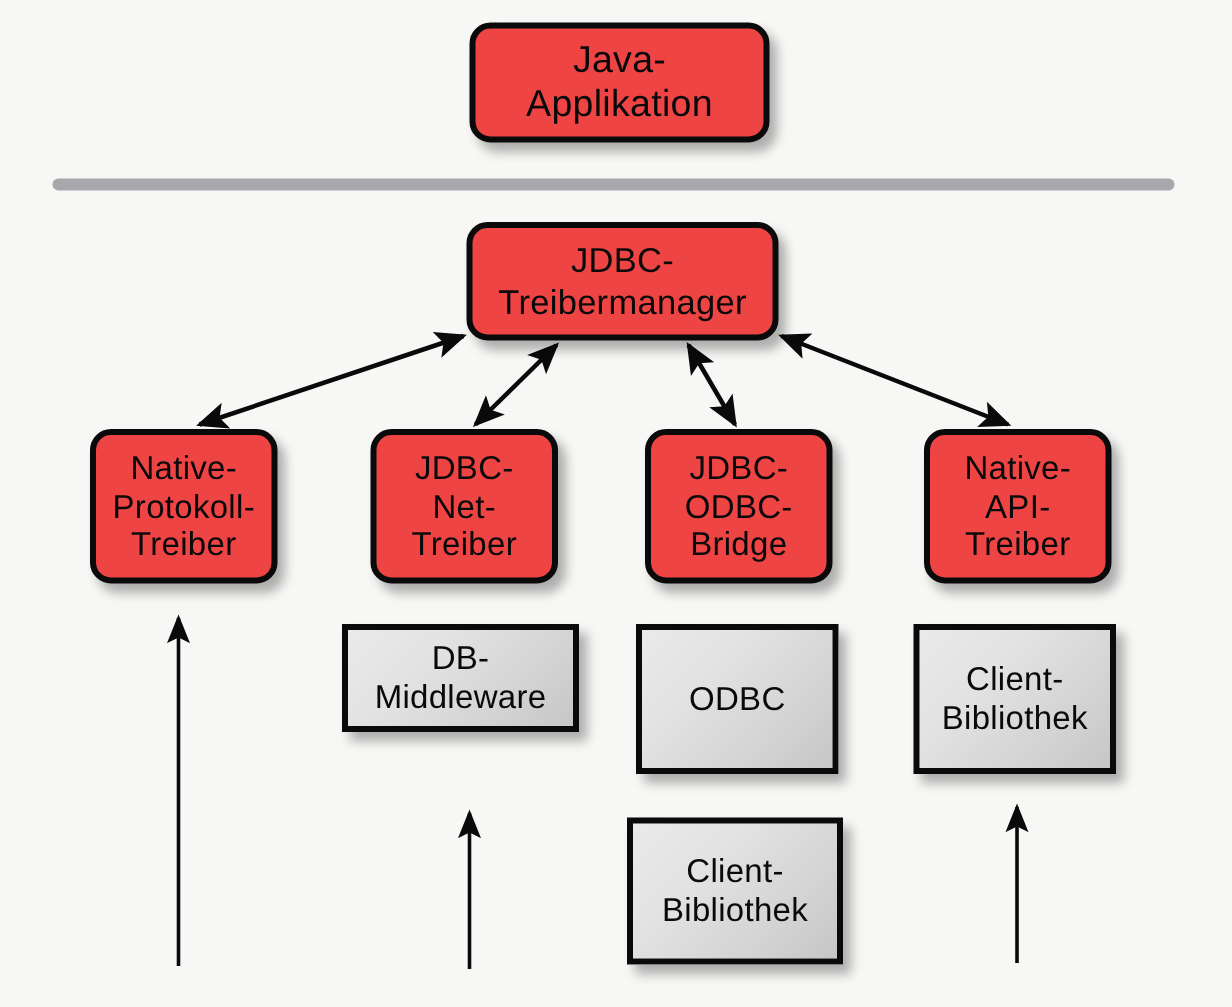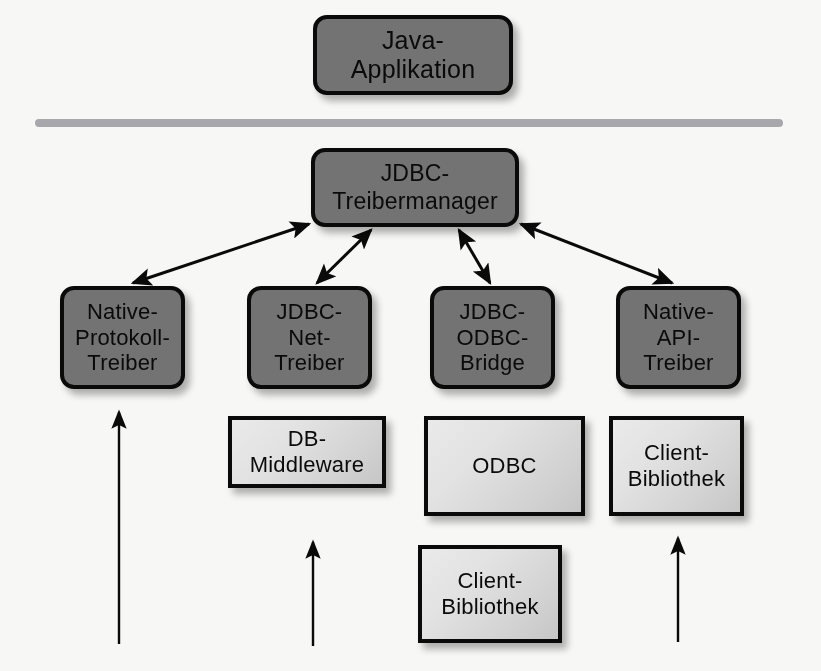--- a/index.html
+++ b/index.html
@@ -14,21 +14,21 @@
     position: relative;
     width: 821px;
     height: 671px;
     background: #f7f7f6;
     overflow: hidden;
   }
 
   
   .node {
     position: absolute;
-    background: #737373;
+    background: #ef4444;
     border: 4px solid #0a0a0a;
     border-radius: 14px;
     box-shadow: 5px 6px 7px rgba(0,0,0,0.30);
     display: flex;
     align-items: center;
     justify-content: center;
     box-sizing: border-box;
     z-index: 5;
   }
   .node .label {
@@ -143,21 +143,21 @@
       </div>
       <div class="node" style="left: 616px; top: 286px; width: 125px; height: 103px;">
         <span class="label" style="font-size: 22px;">Native-
 API-
 Treiber</span>
       </div>
       <div class="gnode" style="left: 228px; top: 416px; width: 158px; height: 72px;">
         <span class="label" style="font-size: 22px;">DB-
 Middleware</span>
       </div>
-      <div class="gnode" style="left: 424px; top: 416px; width: 161px; height: 100px;">
+      <div class="gnode" style="left: 424px; top: 416px; width: 135px; height: 100px;">
         <span class="label" style="font-size: 22px;">ODBC</span>
       </div>
       <div class="gnode" style="left: 609px; top: 416px; width: 135px; height: 100px;">
         <span class="label" style="font-size: 22px;">Client-
 Bibliothek</span>
       </div>
       <div class="gnode" style="left: 418px; top: 545px; width: 144px; height: 98px;">
         <span class="label" style="font-size: 22px;">Client-
 Bibliothek</span>
       </div>

